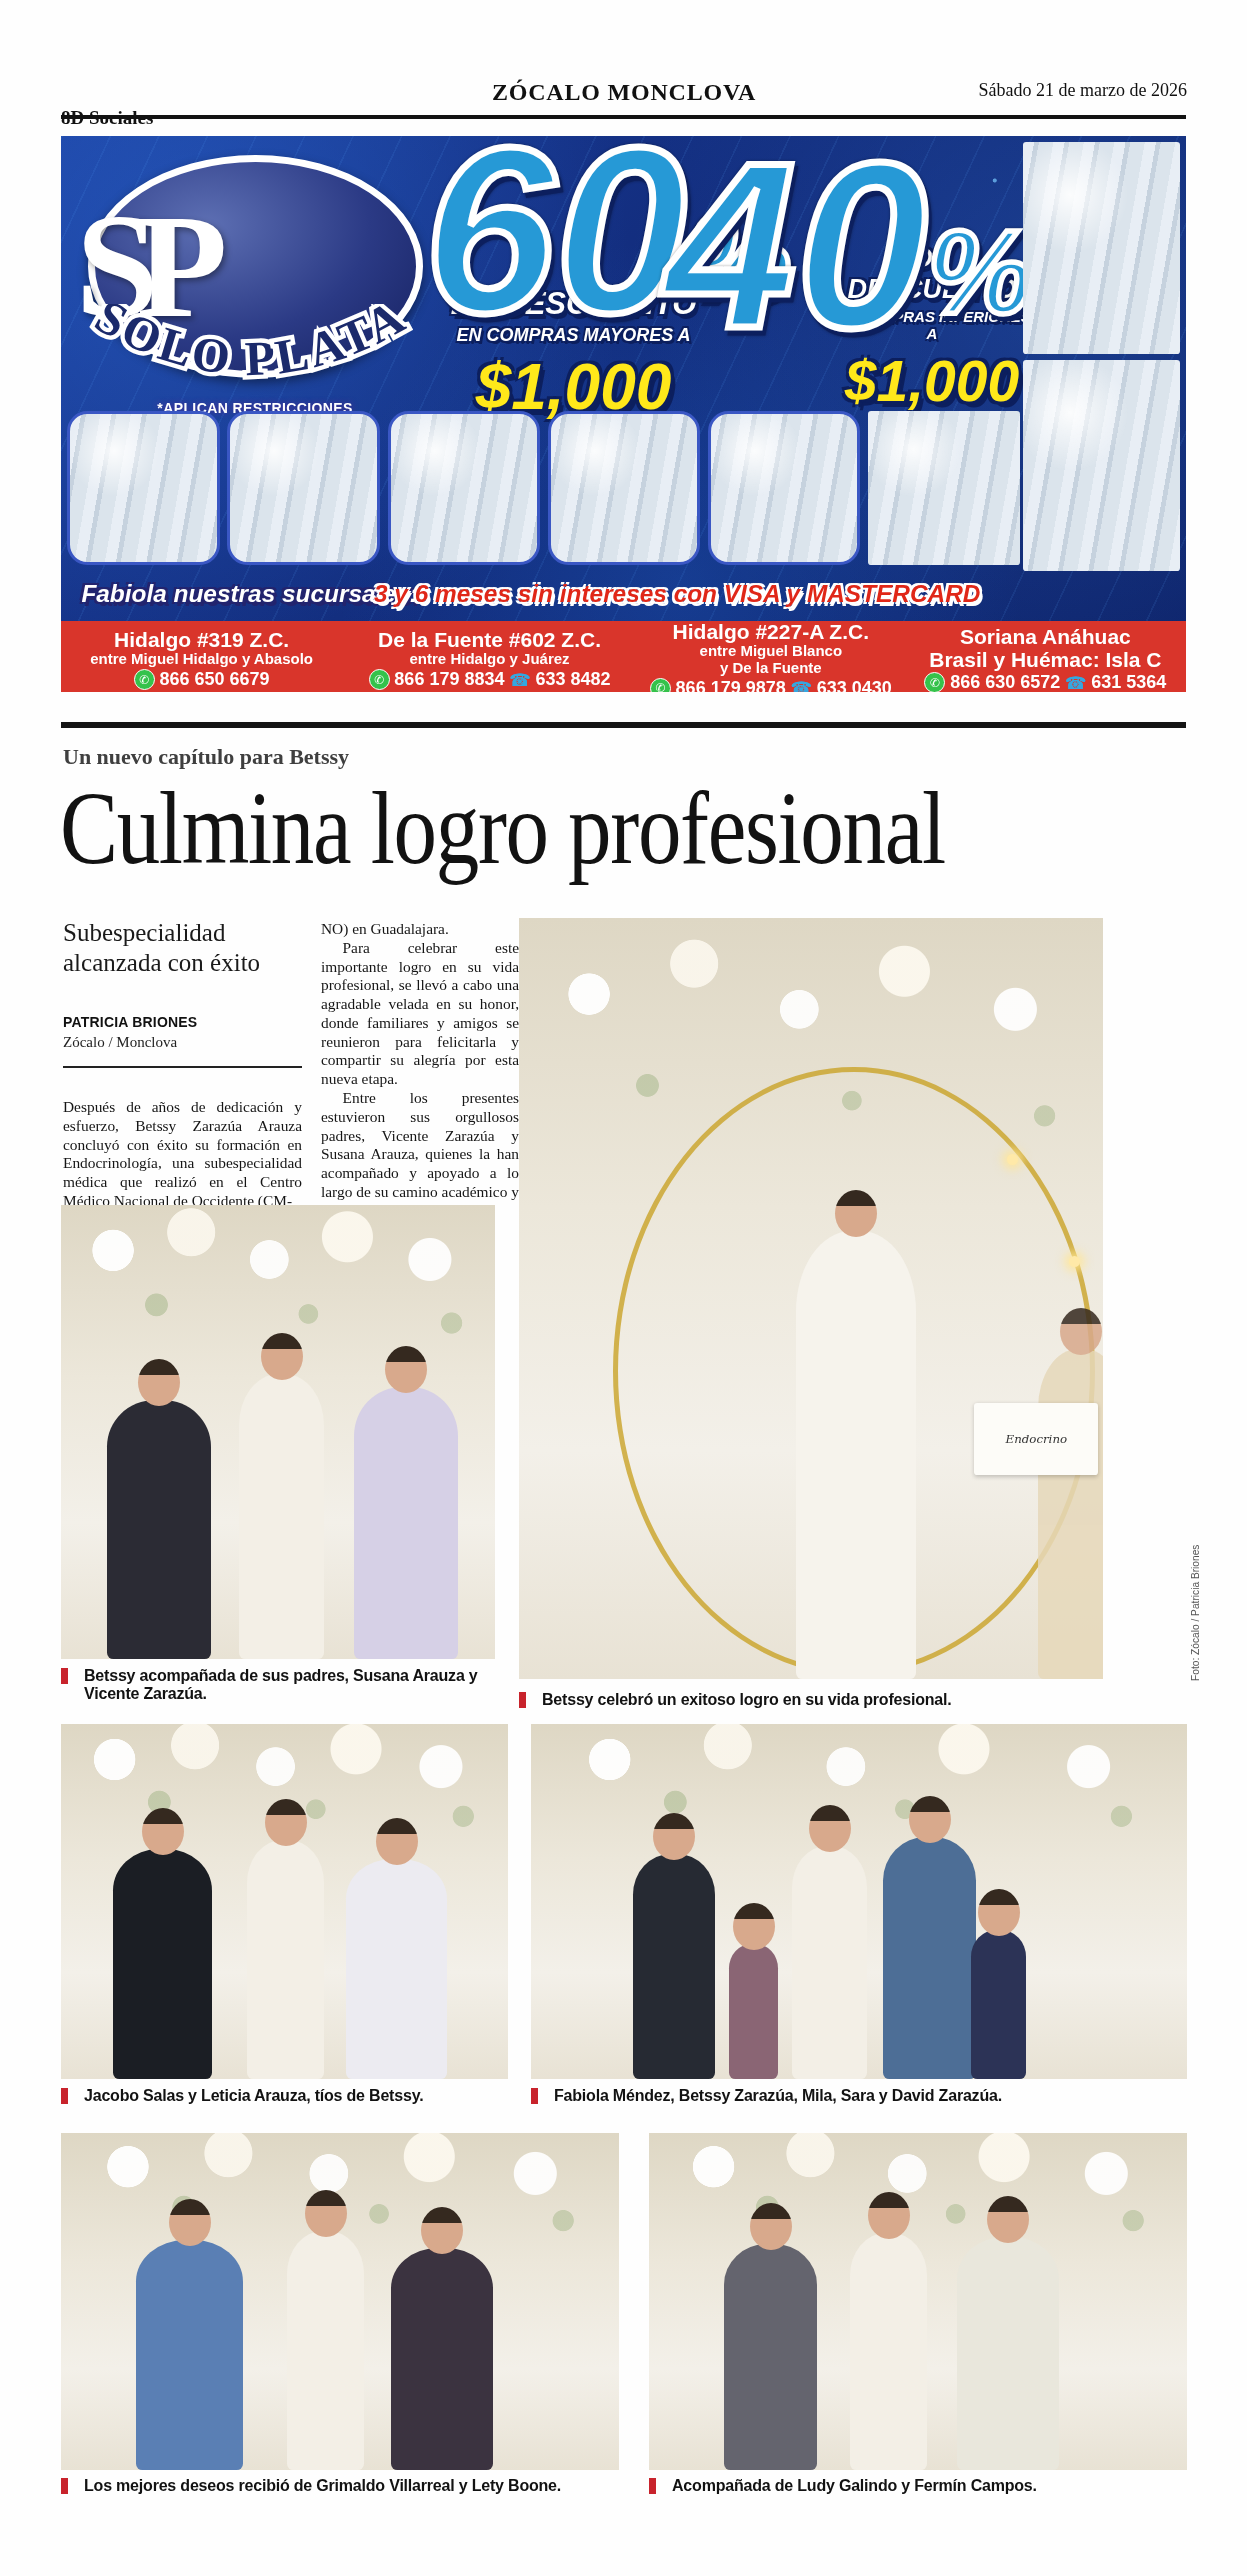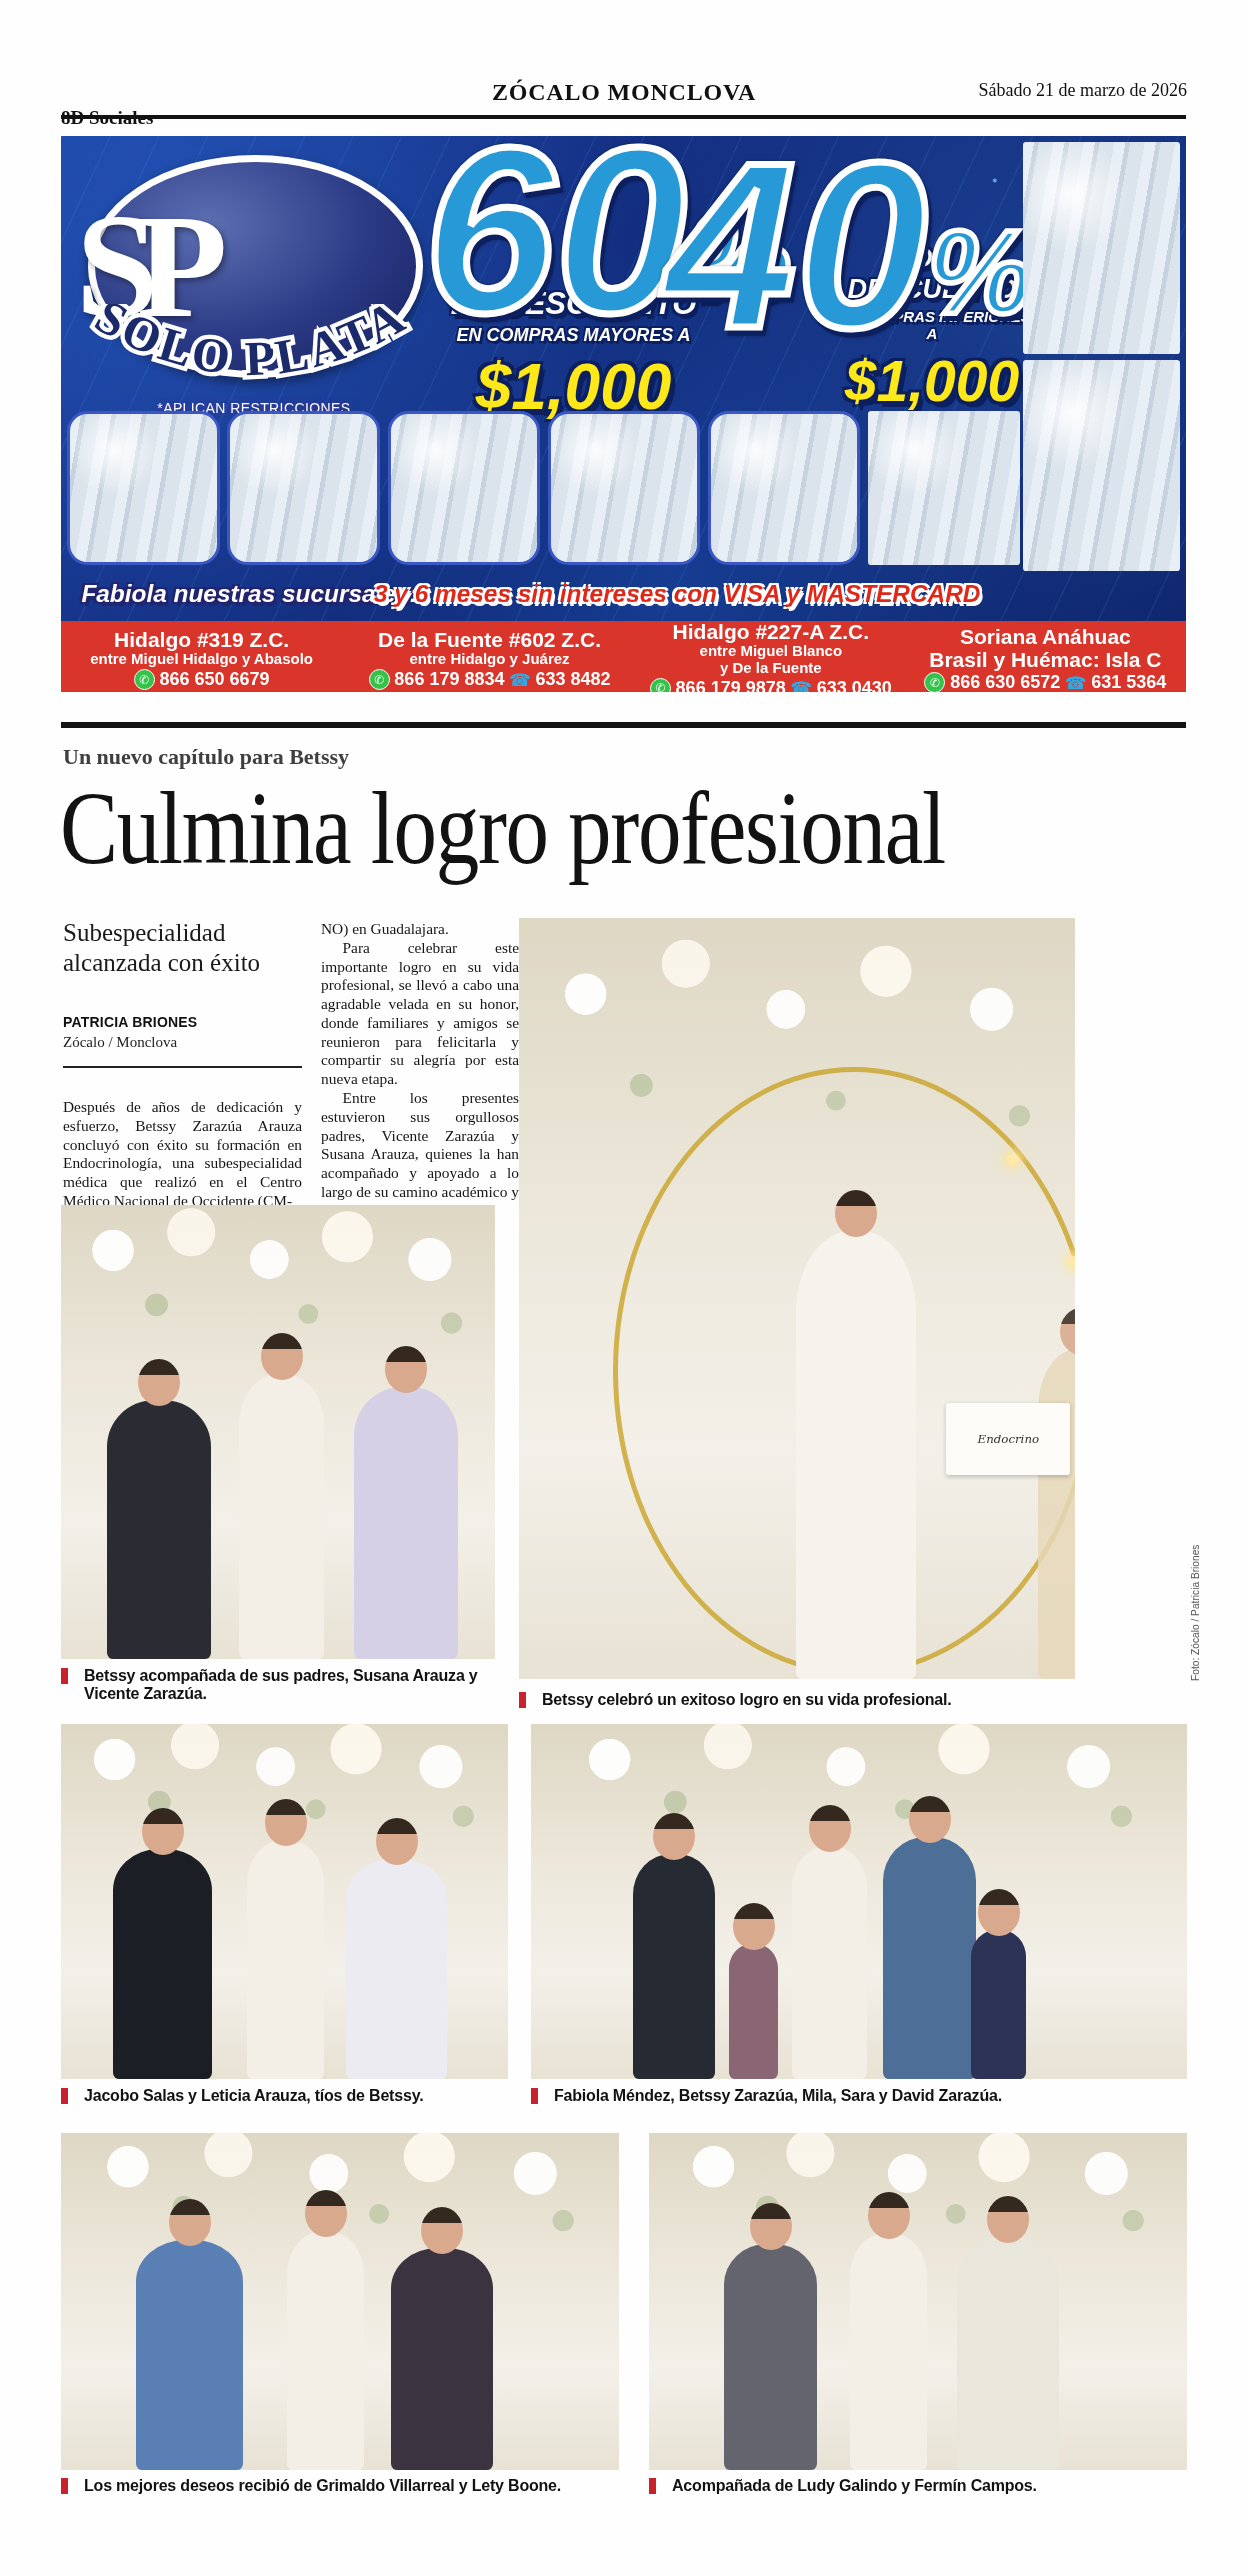--- a/index.html
+++ b/index.html
@@ -31,21 +31,21 @@
   .sp-logo{position:absolute;left:17.3px;top:14px;width:346px;height:267px;}
   .sp-oval{position:absolute;left:9.4px;top:4.7px;width:321px;height:209px;border-radius:50%;
            border:7.9px solid #fff;box-shadow:0 4.7px 11px rgba(0,0,0,.45);
            background:radial-gradient(ellipse at 35% 30%, #5d6fb3 0%, #2b3a85 55%, #141f5e 100%);
            display:flex;align-items:center;justify-content:flex-start;}
   .sp-initials{font-family:"Liberation Serif",serif;font-size:149px;font-weight:bold;color:#fff;
                letter-spacing:-22px;margin-left:-19px;text-shadow:2.4px 3.1px 6.3px rgba(0,0,0,.4);line-height:.9;}
   .logo-arc{position:absolute;left:0;top:154px;width:346px;height:118px;}
   .logo-arc text{font-family:"Liberation Serif",serif;font-size:62px;font-weight:bold;
                  fill:#1b2a6b;stroke:#fff;stroke-width:11px;paint-order:stroke;letter-spacing:4px;}
-  .sp-disclaimer{position:absolute;left:79px;top:250px;color:#fff;font-weight:normal;font-size:14px;letter-spacing:0.4px;
+  .sp-disclaimer{position:absolute;left:79px;top:250px;color:#fff;font-weight:bold;font-size:14px;letter-spacing:0.4px;
                  text-shadow:0 0 6.3px rgba(90,40,150,.9);}
 
   .offer{position:absolute;}
   .offer-num{font-style:italic;font-weight:900;color:#2699d6;line-height:.78;
              -webkit-text-stroke:7px #ffffff;
              filter:drop-shadow(3.9px 5.5px 0 #0c1f5e) drop-shadow(0 0 1.6px rgba(0,0,0,.35));}
   .o1 .offer-num{font-size:236px;}
   .o2 .offer-num{font-size:236px;}
   .offer-pct{font-size:118px;-webkit-text-stroke:5.5px #fff;vertical-align:14px;}
   .offer-l1{font-style:italic;font-weight:900;color:#fff;
@@ -122,21 +122,21 @@
   .fig::before{content:"";position:absolute;top:-41px;left:50%;transform:translateX(-50%);
       width:42px;height:47px;border-radius:50%;
       background:linear-gradient(#35291f 34%, #d8a98c 35%);}
   .arch{position:absolute;border:5.5px solid #c9a227;border-radius:50%;opacity:.8;}
   .cake{position:absolute;background:#fdfcf8;border-radius:3.1px;box-shadow:0 1.6px 4.7px rgba(0,0,0,.2);
         display:flex;align-items:center;justify-content:center;
         font-family:"DejaVu Serif",serif;font-style:italic;font-size:11.8px;color:#333;}
   .bulb{position:absolute;width:11px;height:11px;border-radius:50%;background:#ffe9a8;box-shadow:0 0 9.4px 4.7px rgba(255,230,150,.8);}
 
   .ph1{left:61px;top:1205px;width:434px;height:454px;}
-  .ph-big{left:519px;top:918px;width:556px;height:761px;}
+  .ph-big{left:519px;top:918px;width:556px;height:761px;padding-left:28px;}
   .ph3{left:61px;top:1724px;width:447px;height:355px;}
   .ph4{left:531px;top:1724px;width:656px;height:355px;}
   .ph5{left:61px;top:2133px;width:558px;height:337px;}
   .ph6{left:649px;top:2133px;width:538px;height:337px;}
 
   .caption{position:absolute;display:flex;align-items:flex-start;gap:16px;
            font-family:"Liberation Sans",sans-serif;font-size:16px;font-weight:bold;color:#121212;letter-spacing:-0.2px;}
   .cbar{flex:0 0 auto;width:7px;height:16.5px;background:#c8232c;margin-top:0.8px;}
   .cap1{left:61px;top:1667px;width:434px;}
   .cap2{left:519px;top:1691px;width:668px;}

